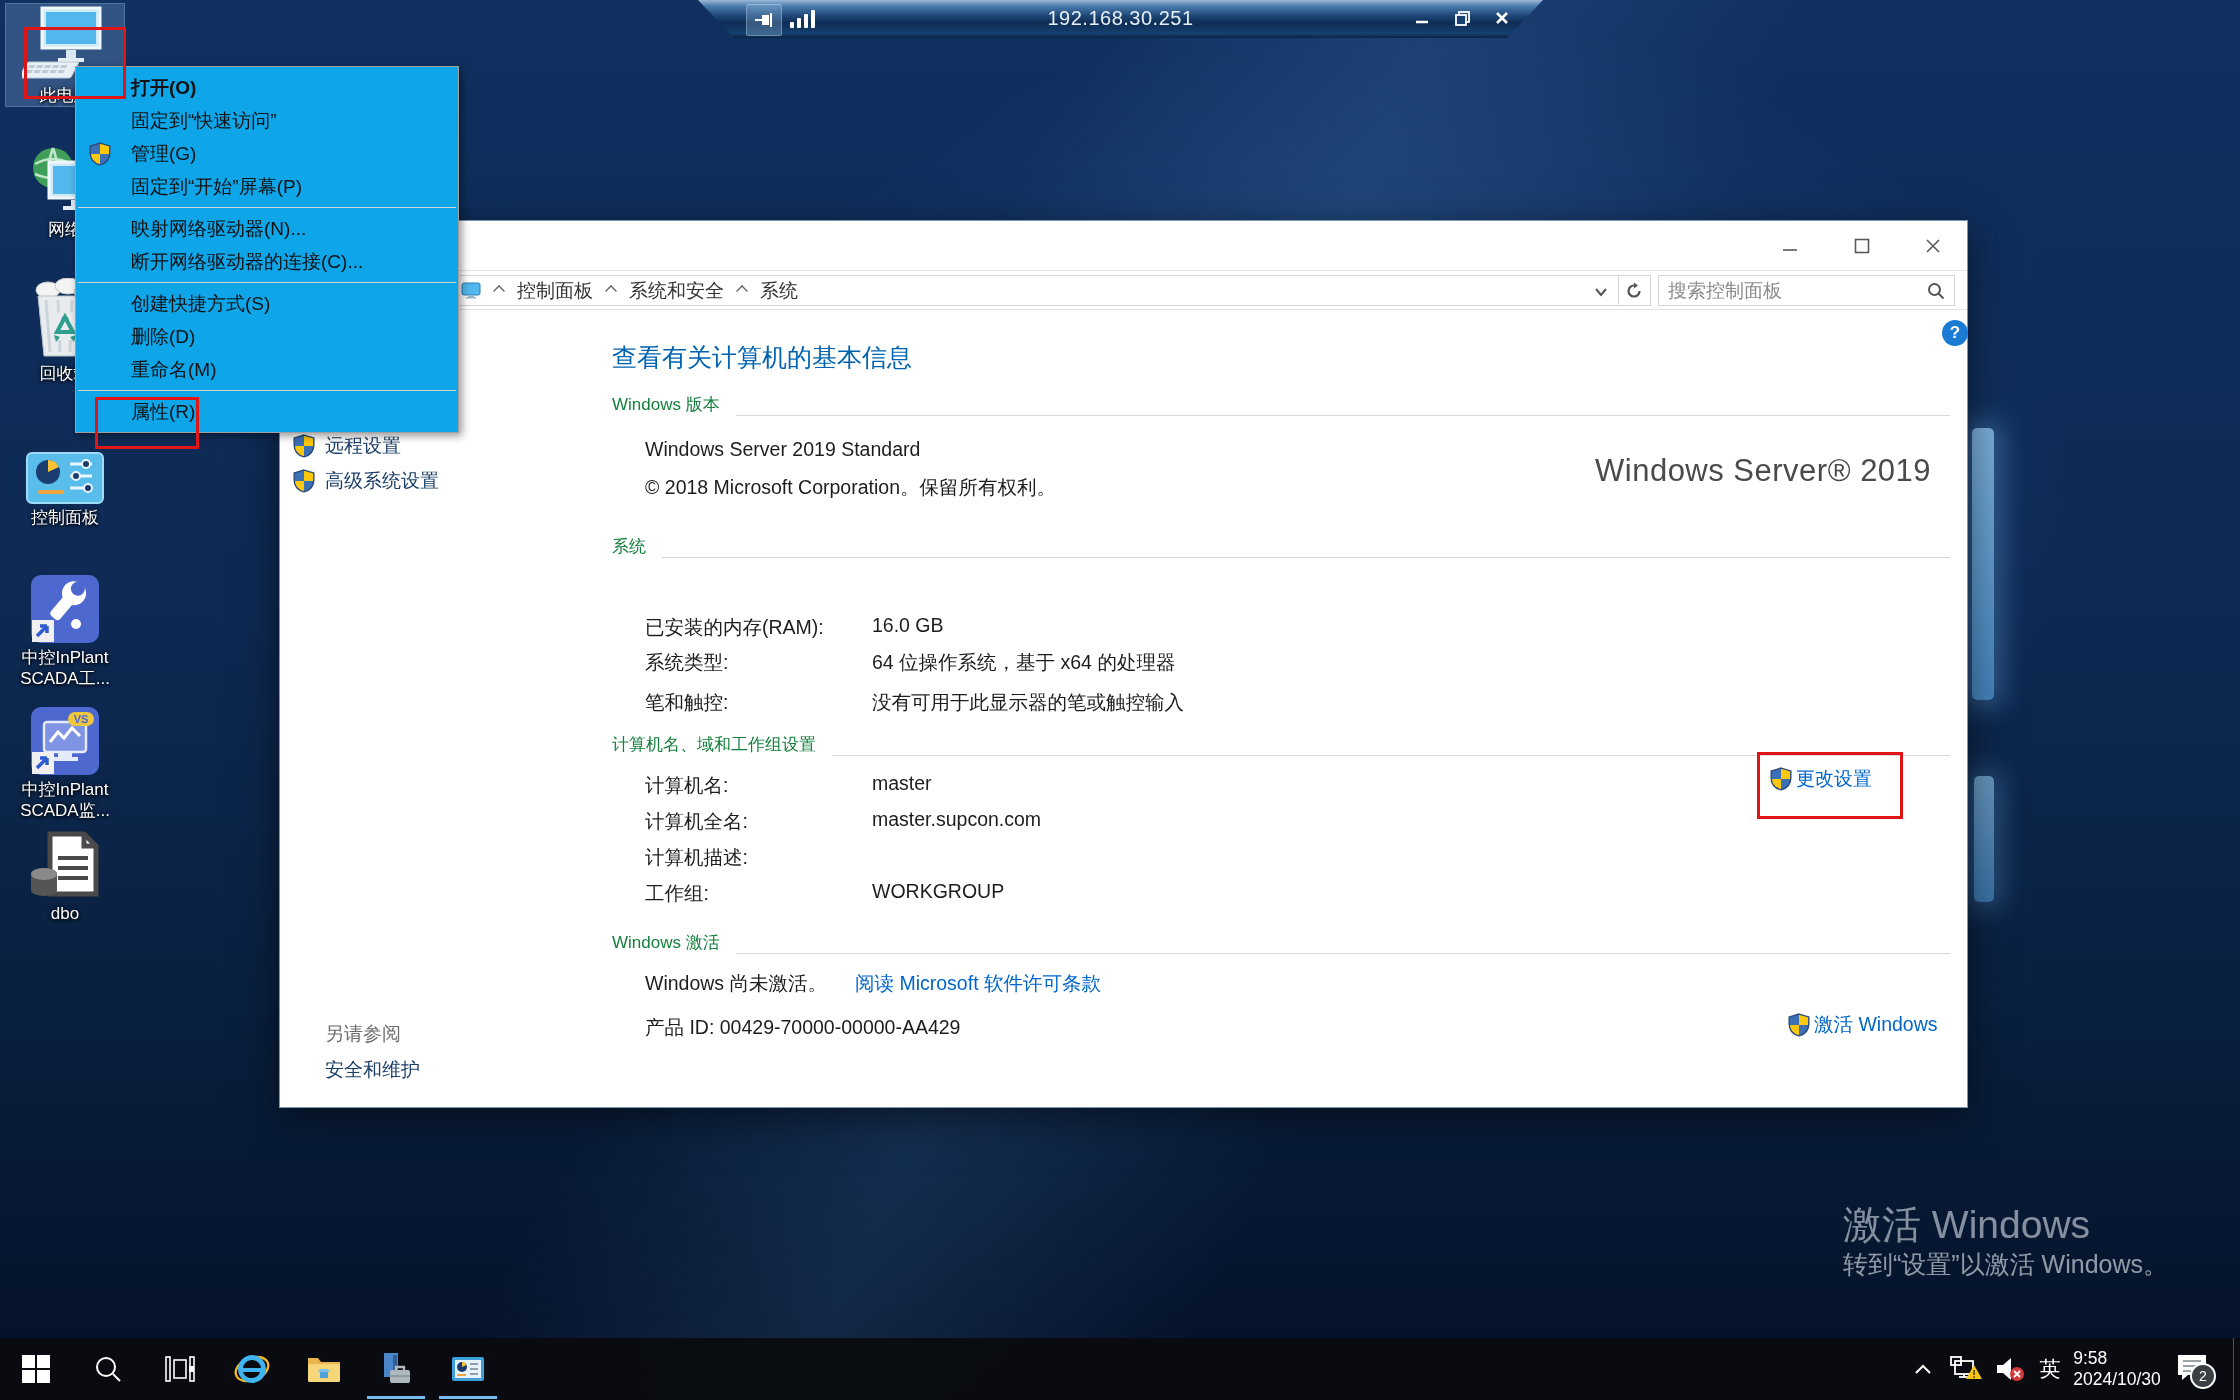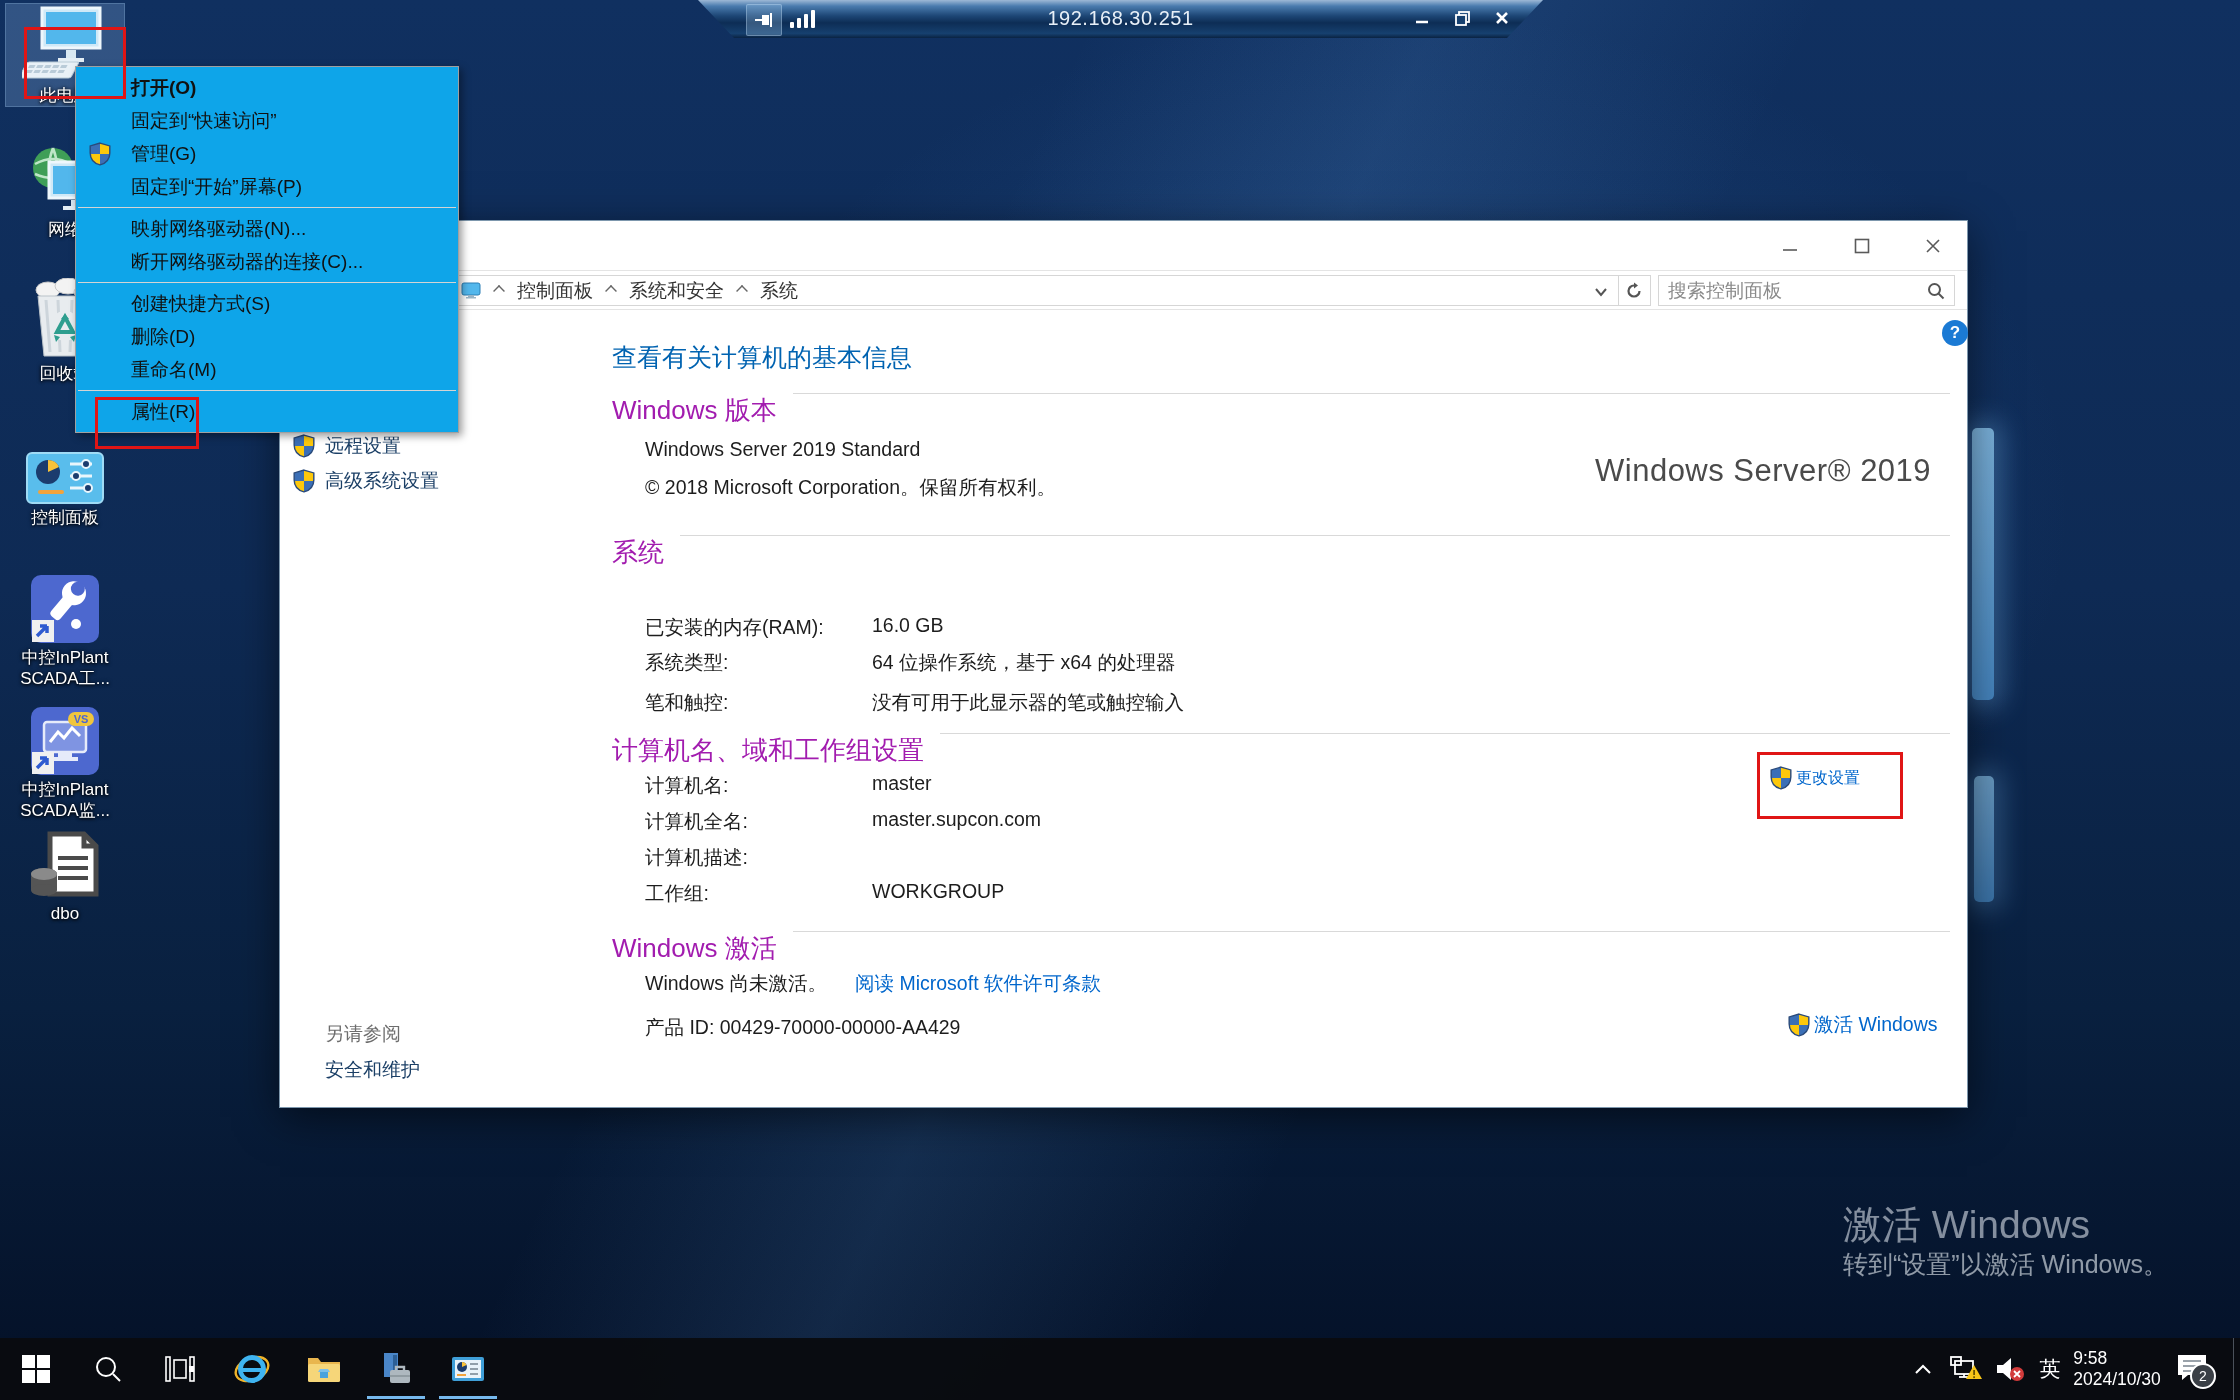--- a/index.html
+++ b/index.html
@@ -40,21 +40,21 @@
     box-shadow:0 0 0 1px #7d97ad,0 10px 40px rgba(0,0,0,.55);color:#1d1d1d}
   .winctl{position:absolute;top:12px;width:58px;height:26px;display:flex;align-items:center;justify-content:center}
   .addr-row{position:absolute;left:0;top:49px;width:100%;height:38px;border-top:1px solid #e4e4e4;border-bottom:1px solid #e4e4e4;background:#fff}
   .addr-box{position:absolute;left:152px;top:4px;width:1185px;height:29px;border:1px solid #d6d6d6;background:#fff;display:flex;align-items:center;font-size:19px;color:#333}
   .crumb-sep{width:10px;height:10px;border-right:2px solid #666;border-top:2px solid #666;transform:rotate(45deg);margin:0 12px;flex:0 0 auto}
   .refresh-box{position:absolute;left:1337px;top:4px;width:33px;height:29px;border:1px solid #d6d6d6;border-left:none;display:flex;align-items:center;justify-content:center;color:#555;font-size:19px}
   .search-box{position:absolute;left:1378px;top:4px;width:295px;height:29px;border:1px solid #d6d6d6;display:flex;align-items:center}
   .search-box input{border:none;outline:none;flex:1;font-size:19px;padding-left:9px;color:#333;font-family:inherit;background:transparent}
   .search-box input::placeholder{color:#8a8a8a}
   .sidebar-link{position:absolute;left:45px;font-size:19px;color:#1b3f66;white-space:nowrap}
-  .sechead{position:absolute;left:332px;width:1338px;display:flex;align-items:flex-start;font-size:26px;color:#a21caf}
+  .sechead{position:absolute;left:332px;width:1338px;display:flex;align-items:flex-end;font-size:17px;color:#15803d}
   .sechead .rule{flex:1;height:1px;background:#d9d9d9;margin-left:16px}
   .row{position:absolute;left:332px;width:1338px;height:30px;font-size:19.5px}
   .row .lab{position:absolute;left:33px;color:#1d1d1d;white-space:nowrap}
   .row .val{position:absolute;left:260px;color:#1d1d1d;white-space:nowrap}
   .blulink{color:#0066cc;cursor:pointer;white-space:nowrap}
   .shield{width:22px;height:24px;flex:0 0 auto}
   
   .redbox{position:absolute;border:3px solid #e01515;z-index:70;pointer-events:none}
   
   #wm1{left:1843px;top:1198px;font-size:39px;color:rgba(236,243,249,.55);z-index:6;white-space:nowrap}
@@ -341,21 +341,21 @@
     </div>
   <div class="row" style="top:623px">
       <span class="lab">计算机描述:</span>
       <span class="val"></span>
     </div>
   <div class="row" style="top:659px">
       <span class="lab">工作组:</span>
       <span class="val">WORKGROUP</span>
     </div>
 
-  <div class="abs blulink" style="left:1490px;top:545px;font-size:16px;display:flex;align-items:center;gap:4px">
+  <div class="abs blulink" style="left:1490px;top:545px;font-size:19px;display:flex;align-items:center;gap:4px">
     <svg class="shield">
         <use href="#uac"></use>
       </svg>
     <span>更改设置</span>
   </div>
 
   <div class="sechead" style="top:710px">
       <span>Windows 激活</span>
       <span class="rule"></span>
     </div>

